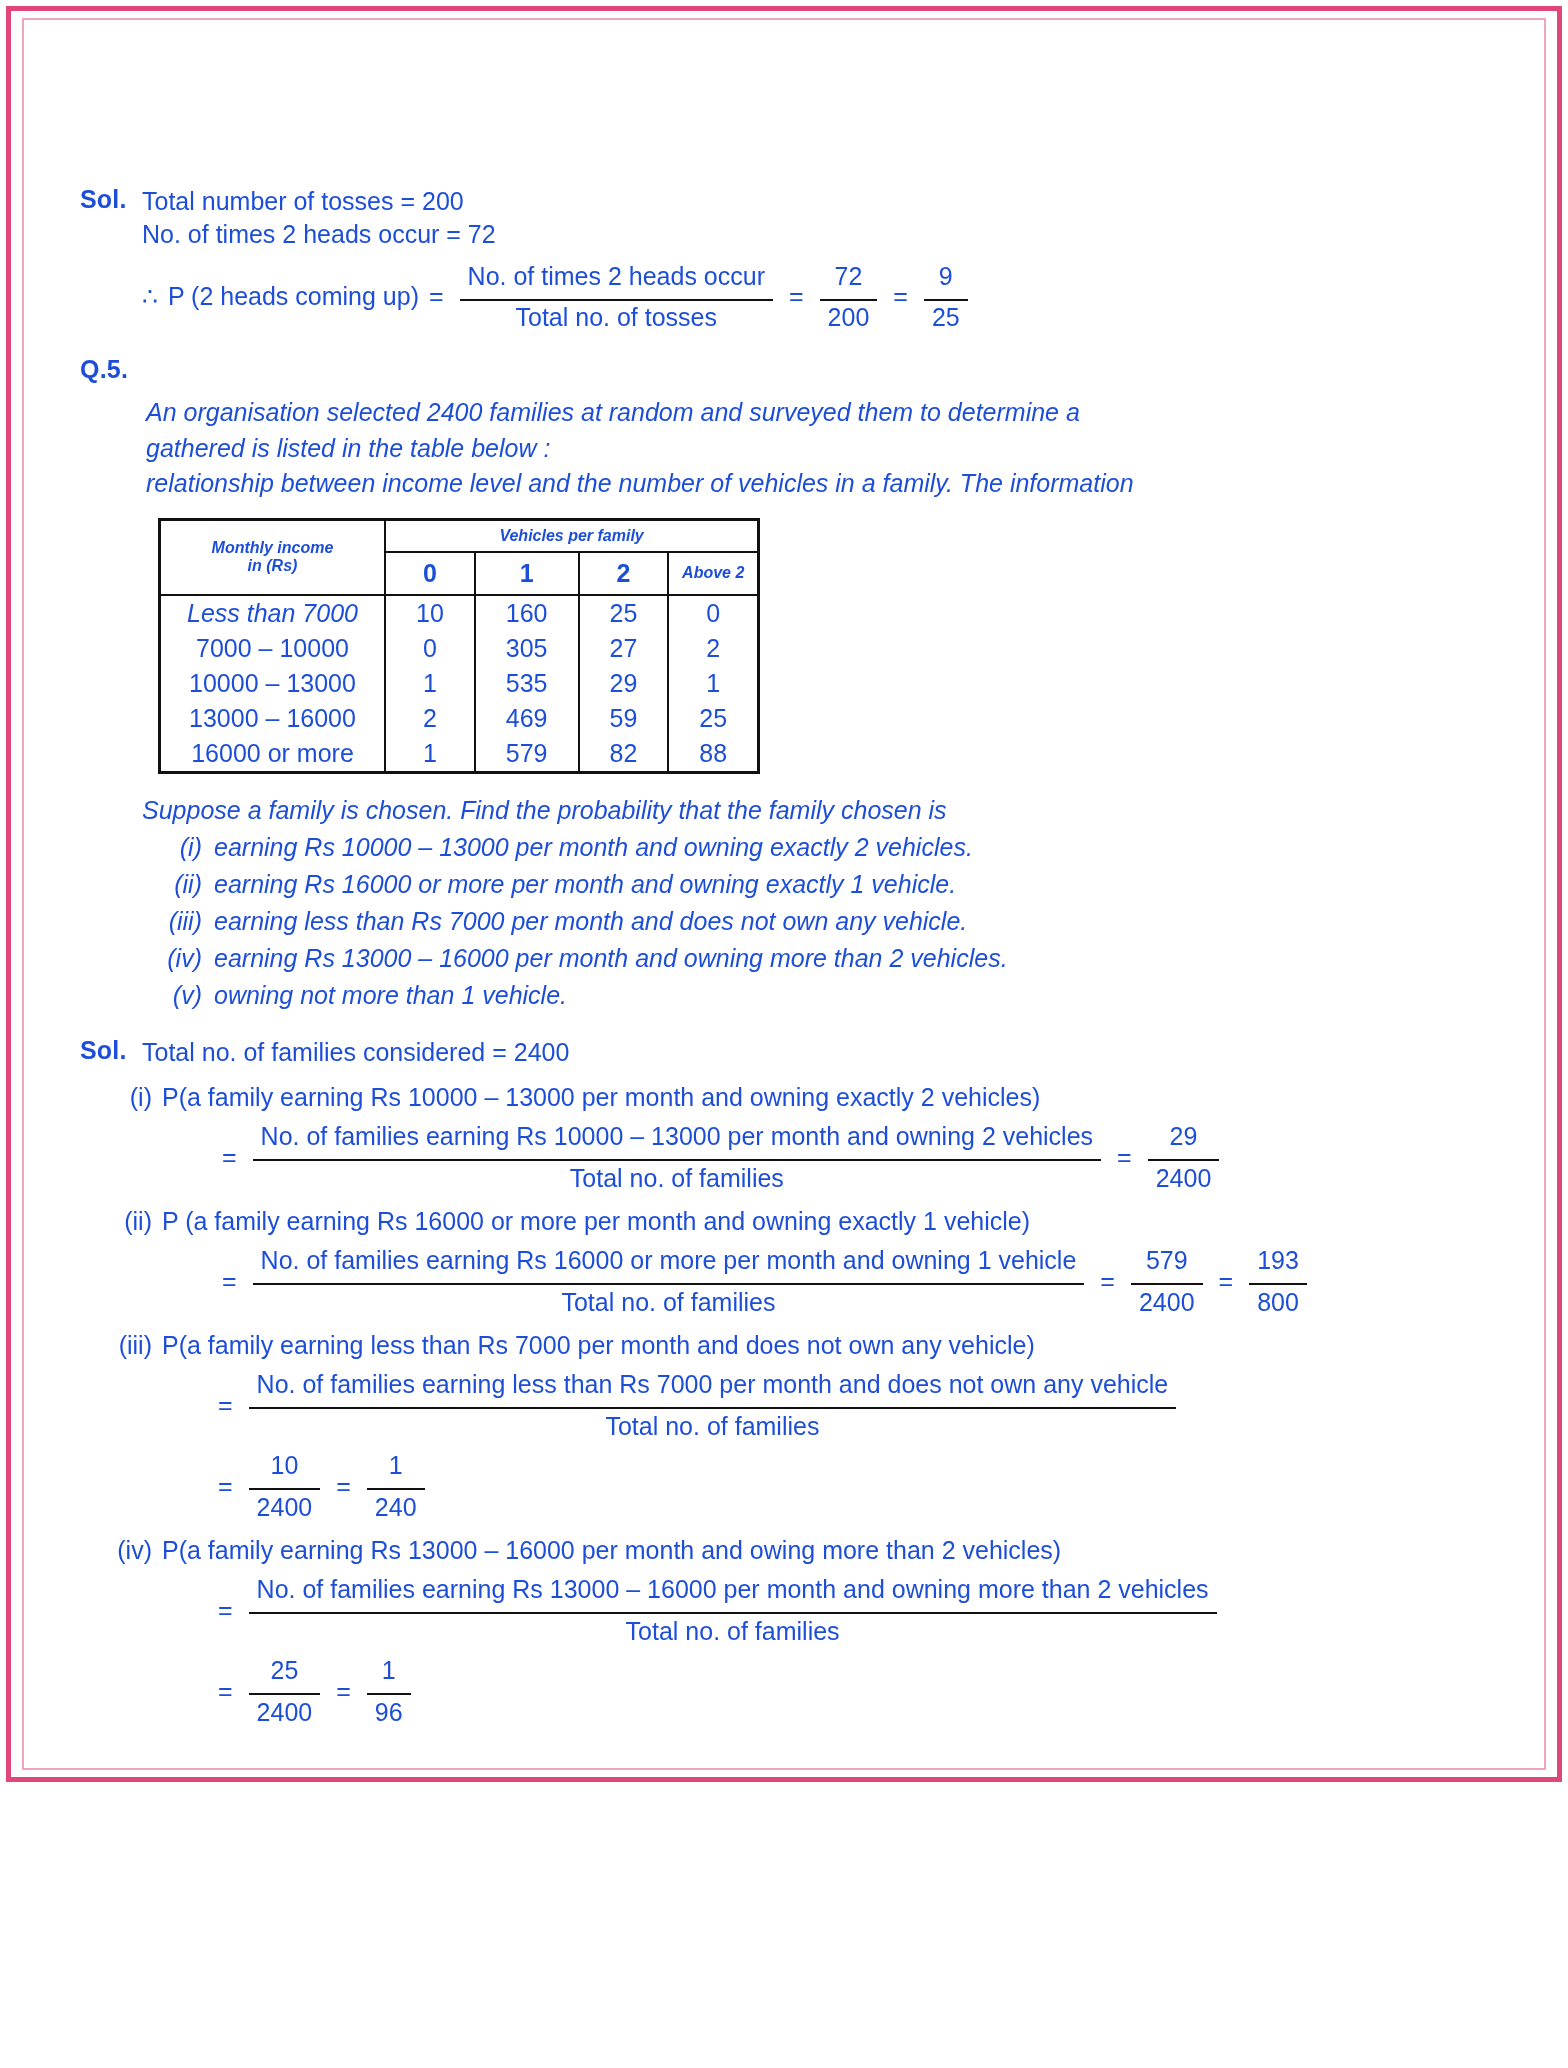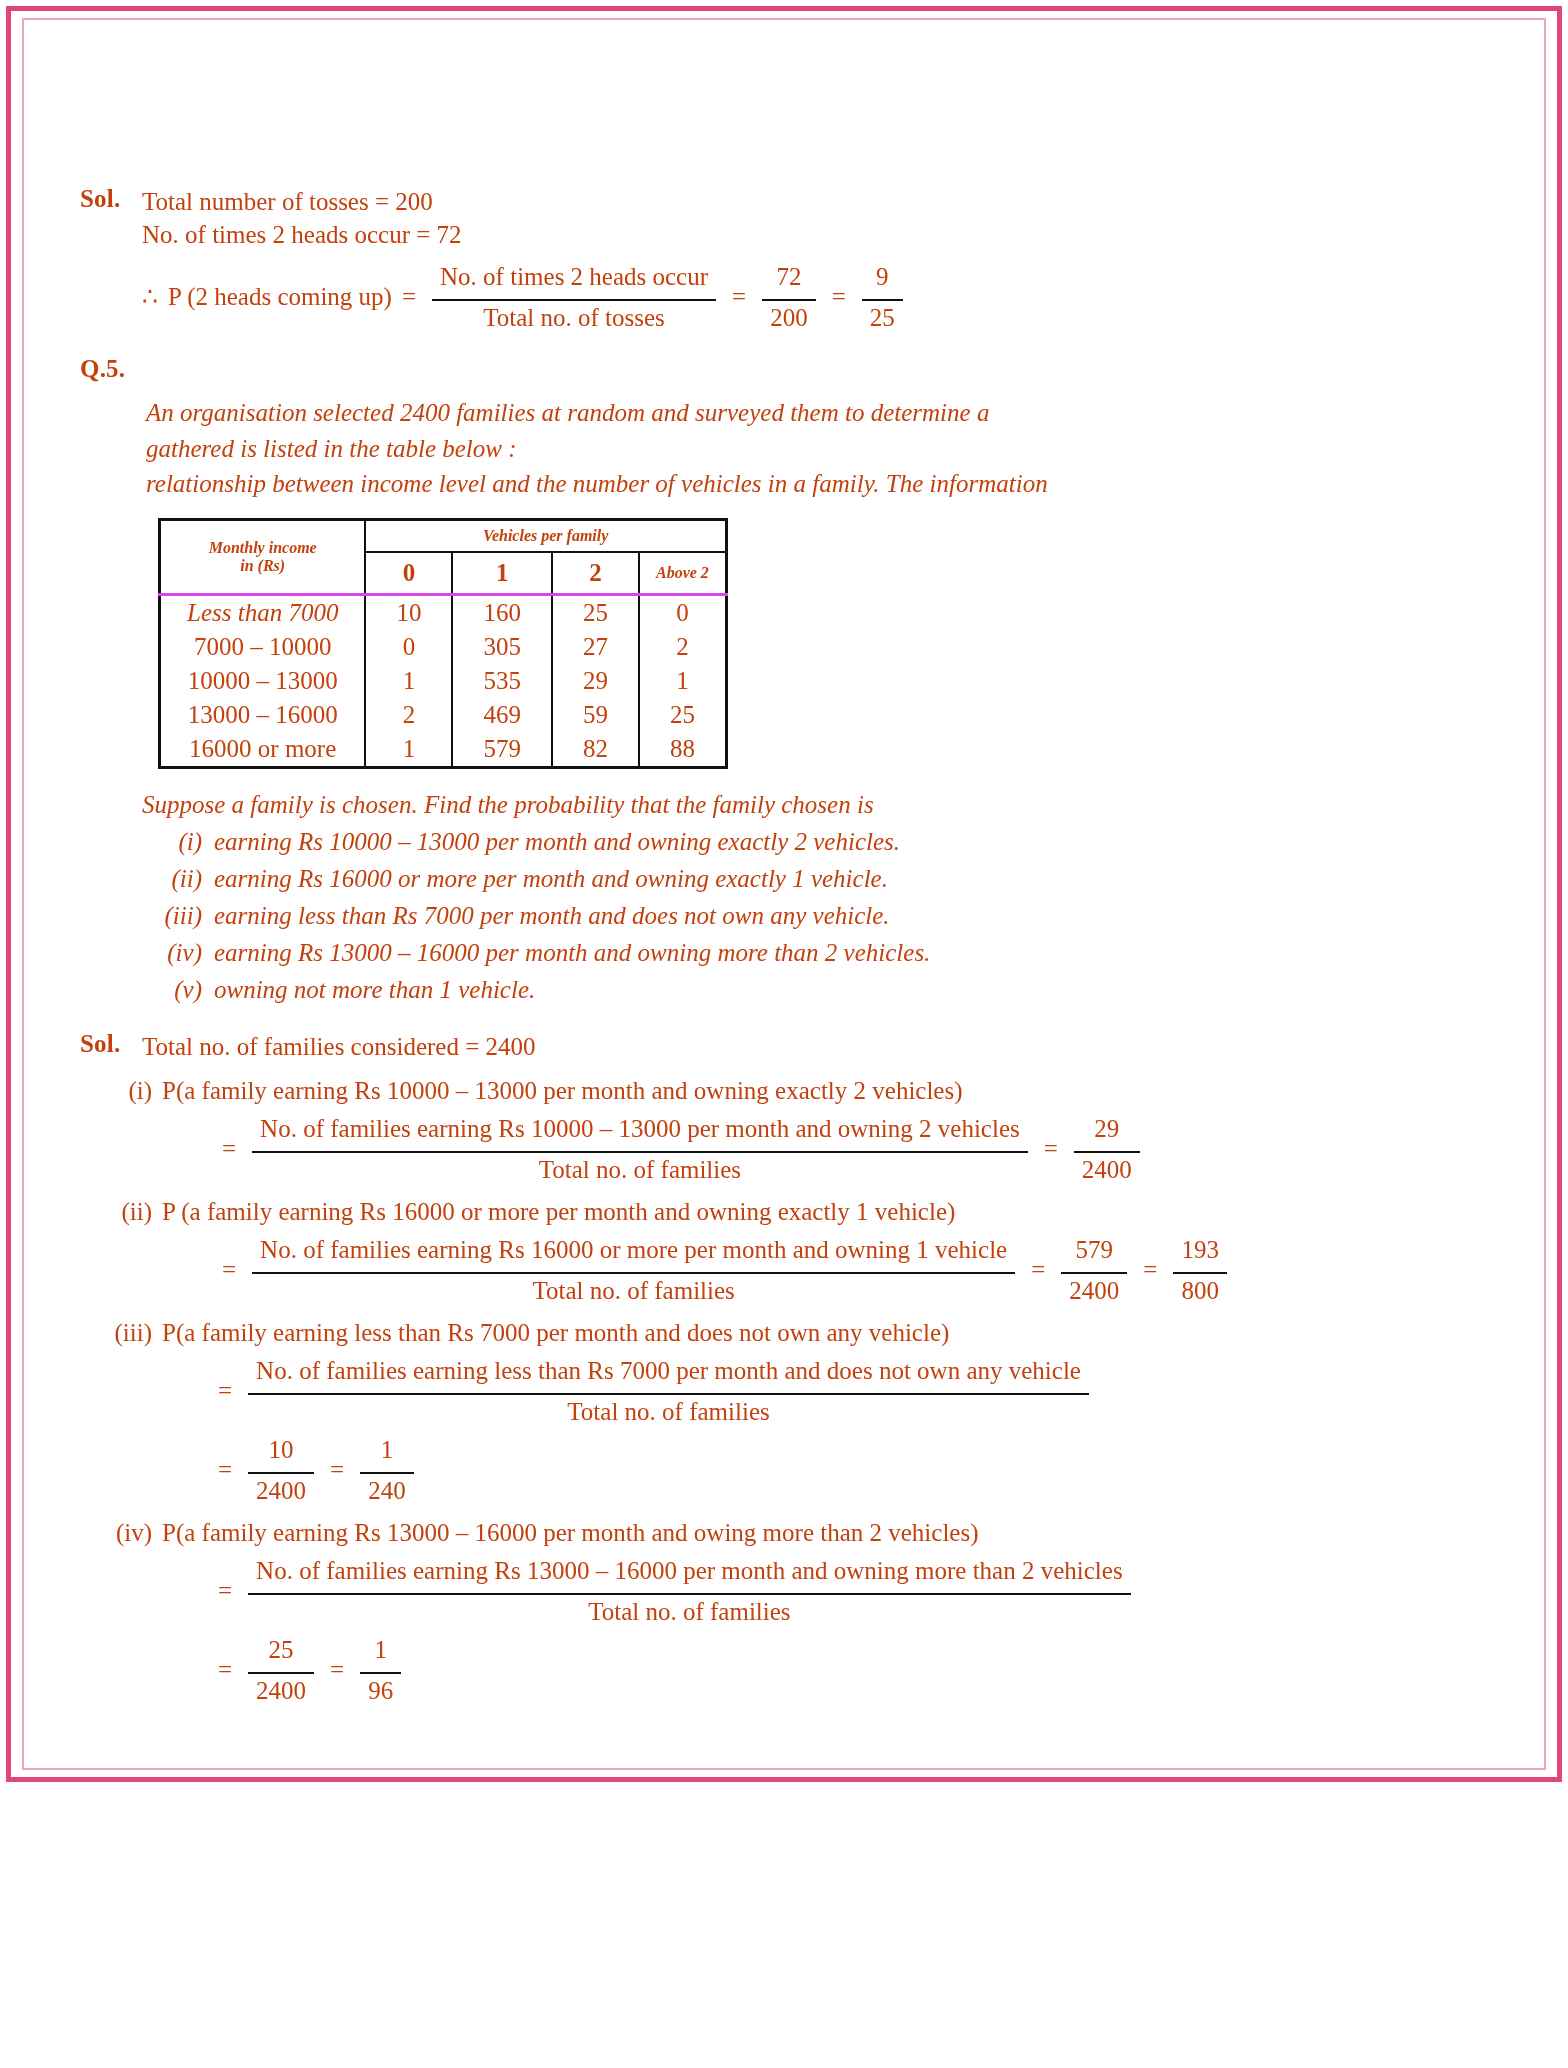--- a/index.html
+++ b/index.html
@@ -6,22 +6,22 @@
     margin: 0;
     padding: 0;
     background: #ffffff;
   }
   .page {
     position: relative;
     width: 1568px;
     height: 1788px;
     background: #ffffff;
     box-sizing: border-box;
-    font-family: Liberation Serif, serif;
-    color: #c2410c;
+    font-family: Liberation Sans, sans-serif;
+    color: #1d4ed8;
     overflow: hidden;
   }
   
   .frame-outer {
     position: absolute;
     left: 6px; top: 6px;
     right: 6px; bottom: 6px;
     border: 5px solid #e0457b;
     box-sizing: border-box;
   }
@@ -117,21 +117,21 @@
   }
   table.vt td.rowlab {
     text-align: center;
     padding: 3px 26px;
     white-space: nowrap;
   }
   table.vt td.cell {
     padding: 3px 30px;
   }
   .tbl-wrap tr.datarow td { border-top: none; border-bottom: none; }
-  .tbl-wrap tr.datarow:first-of-type td { border-top: 3px solid #d946ef; }
+  .tbl-wrap tr.datarow:first-of-type td { border-top: 1px solid #d946ef; }
   .tbl-wrap tr.datarow:last-of-type td { border-bottom: 3px solid #111; }
   .ital-cell { font-style: italic; }
 
   
   .sublist { margin: 22px 0 0 62px; }
   .sub-row {
     display: flex;
     font-size: 25px;
     font-style: italic;
     line-height: 1.48;

